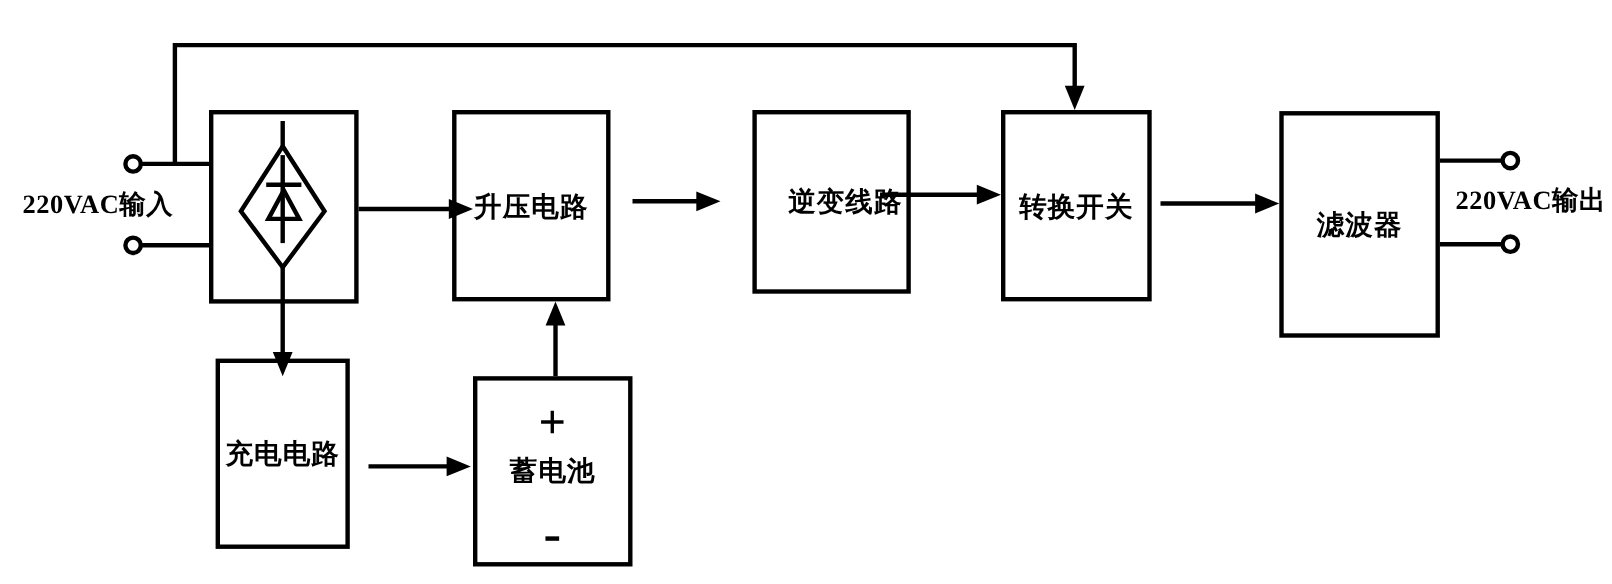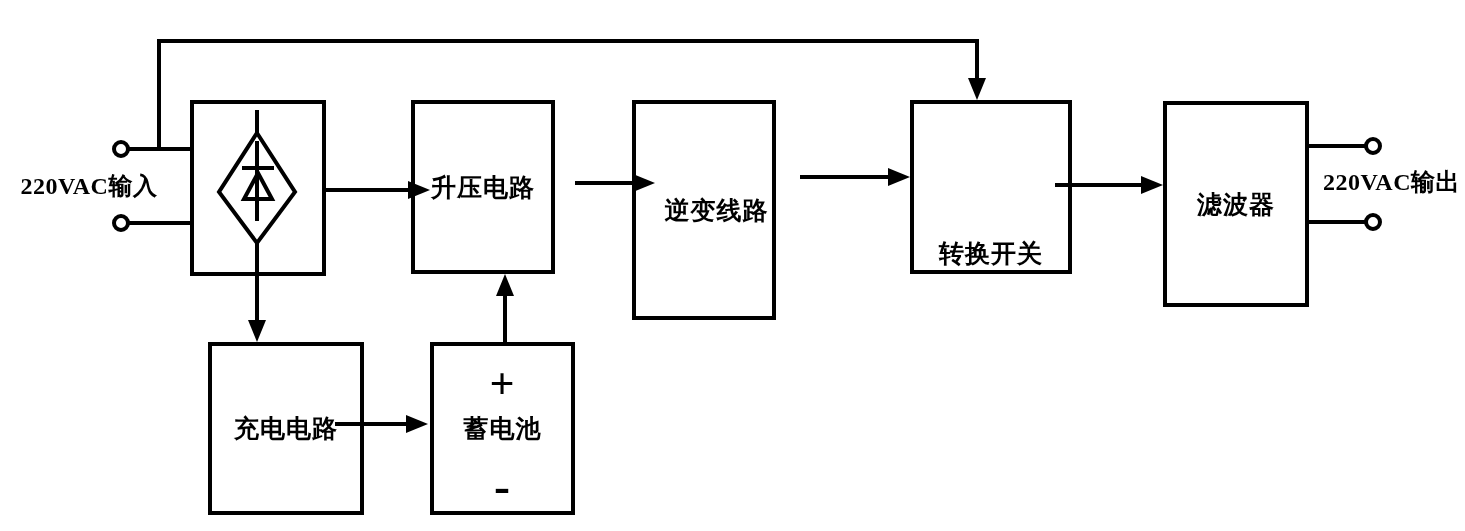--- a/index.html
+++ b/index.html
@@ -9,24 +9,24 @@
     overflow:hidden;
   }
   .wires { position:absolute; left:0; top:0; width:1465px; height:531px; }
   .block {
     position:absolute; box-sizing:border-box; border:4px solid #000;
     background:transparent; display:flex; align-items:center; justify-content:center;
     font-weight:bold; font-size:25px; letter-spacing:1px; white-space:nowrap;
   }
   #blk-rectifier { left:190px; top:100px; width:136px; height:176px; }
   #blk-boost     { left:411px; top:100px; width:144px; height:174px; }
-  #blk-inverter  { left:632px; top:100px; width:144px; height:220px;padding-left:25px; }
-  #blk-transfer  { left:910px; top:100px; width:162px; height:174px;align-items:flex-end; }
+  #blk-inverter  { left:684px; top:100px; width:144px; height:167px;padding-left:25px; }
+  #blk-transfer  { left:910px; top:100px; width:137px; height:174px; }
   #blk-filter    { left:1163px; top:101px; width:146px; height:206px; }
-  #blk-charger   { left:196px; top:342px; width:156px; height:173px;margin-left:12px; }
+  #blk-charger   { left:196px; top:326px; width:122px; height:173px; }
   #blk-battery   { left:430px; top:342px; width:145px; height:173px; }
   .io-label {
     position:absolute; font-weight:bold; font-size:24px; white-space:nowrap;
     letter-spacing:0.5px;
   }
   #lbl-input  { left:14px;  top:170px; width:150px; text-align:center; }
   #lbl-output { left:1315px; top:166px; width:145px; text-align:right; }
   .battery-inner { position:absolute; width:100%; text-align:center; left:0; line-height:1; font-weight:bold; }
   .battery-plus  { top:16px;  font-size:44px; }
   .battery-name  { top:70px;  font-size:25px; letter-spacing:1px; }

